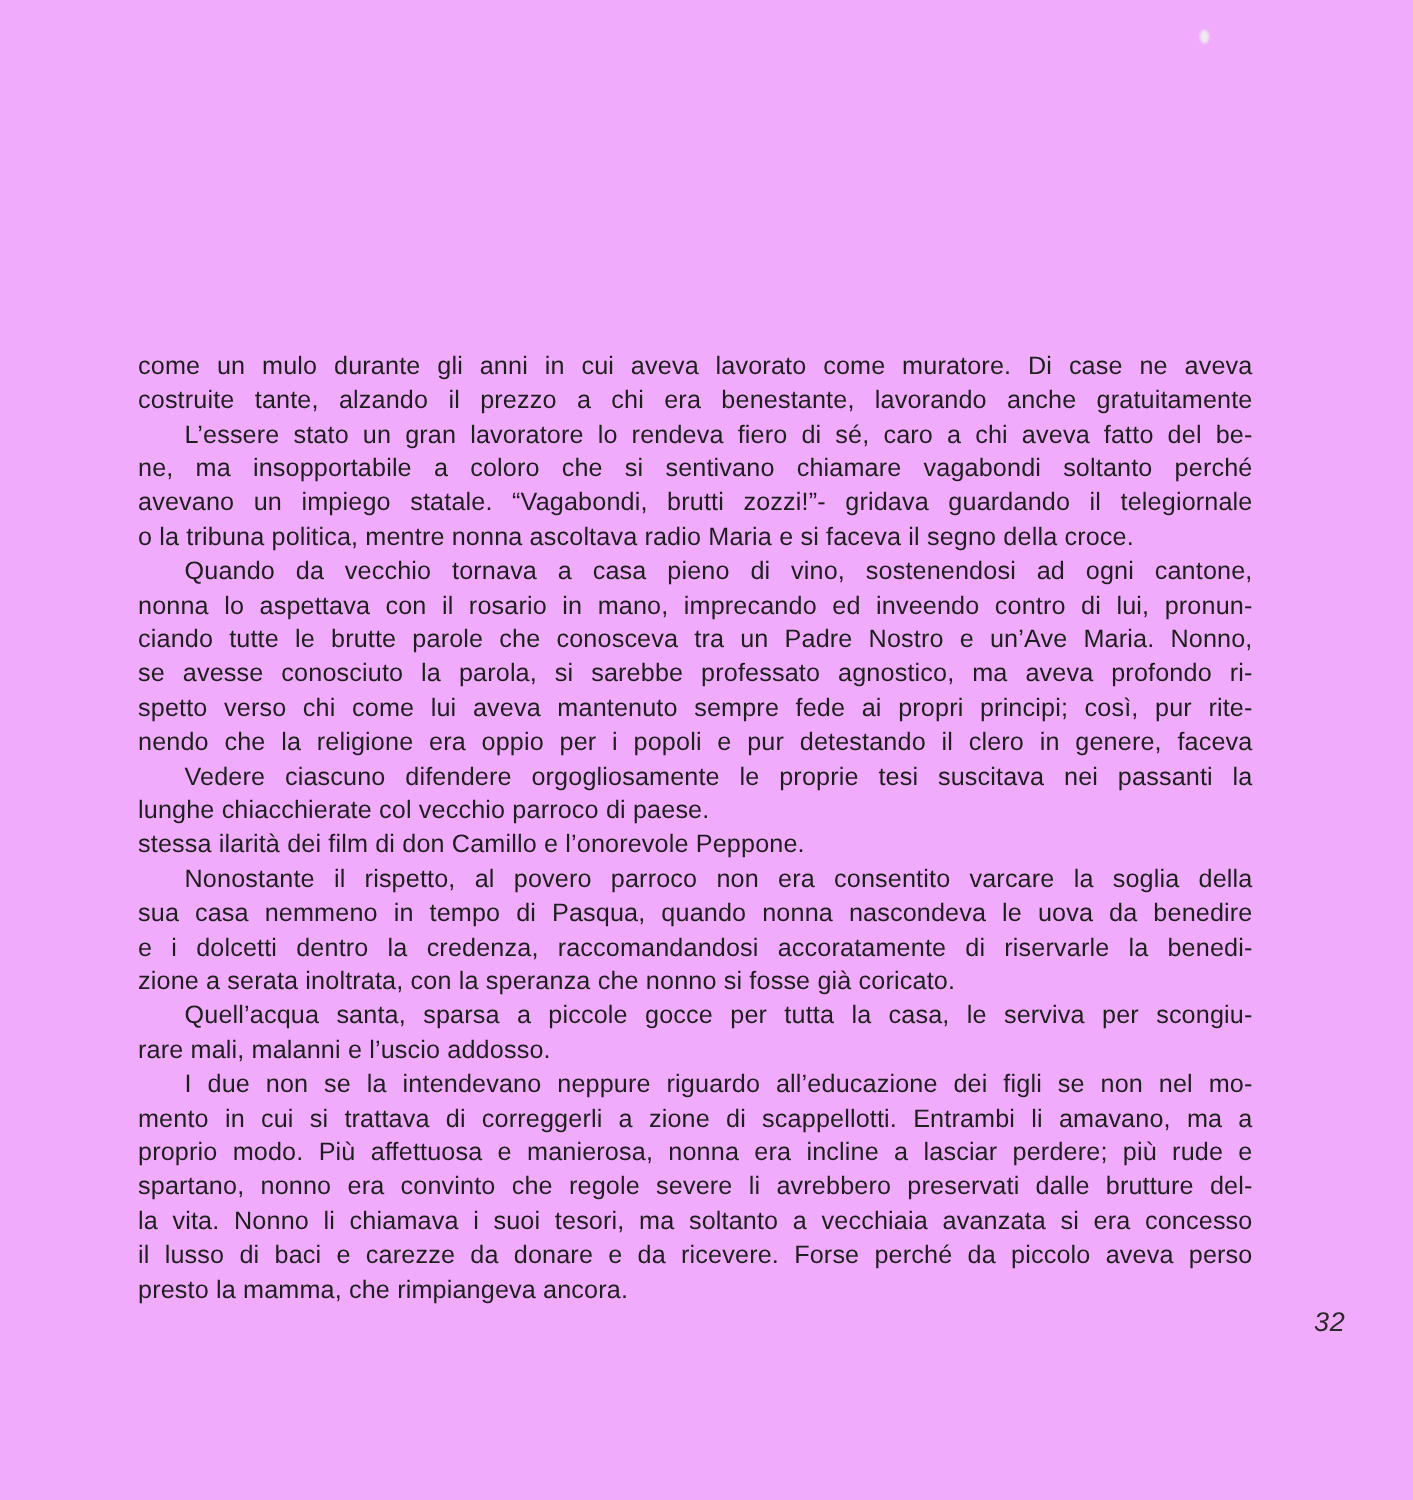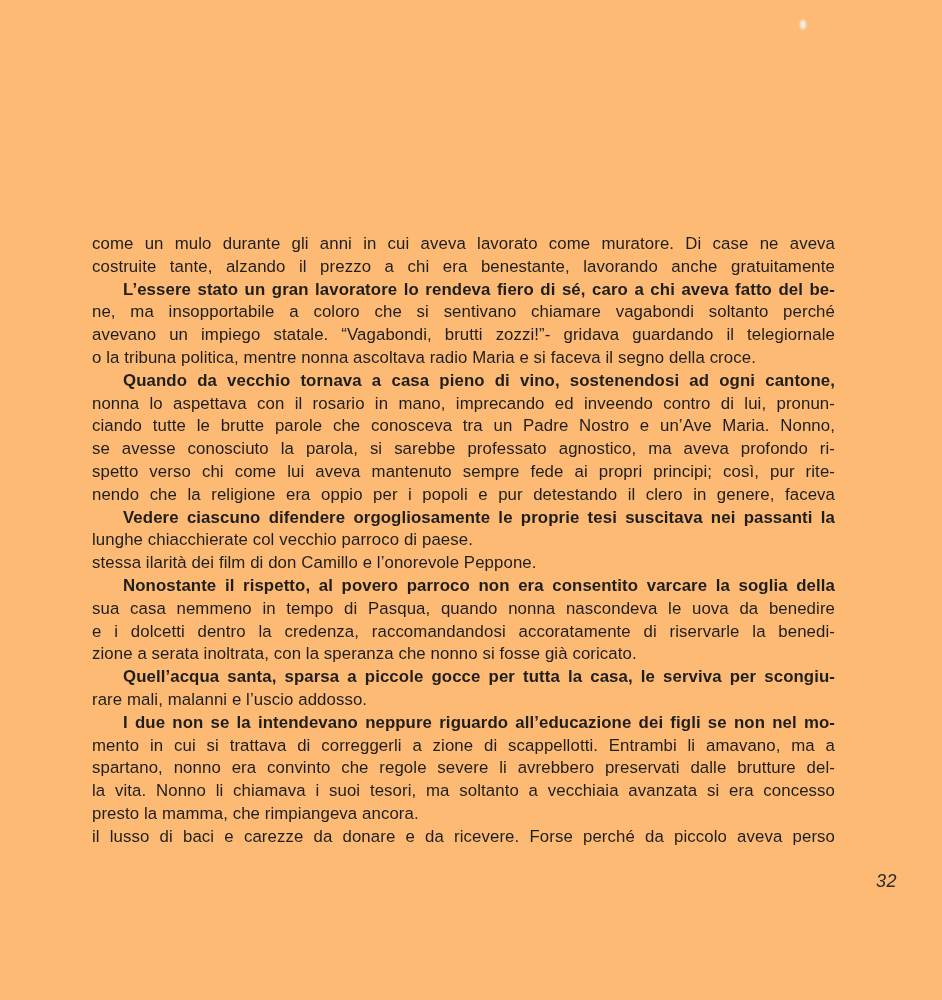--- a/index.html
+++ b/index.html
@@ -12,21 +12,21 @@
     background: #ffffff;
     position: relative;
     overflow: hidden;
     font-family: "Liberation Sans", "DejaVu Sans", sans-serif;
   }
   .page {
     position: absolute;
     left: 0; top: 0;
     width: 942px;
     height: 1000px;
-    background: #fdba74;
+    background: #f0abfc;
   }
   .text-block {
     position: absolute;
     left: 92px;
     top: 233px;
     width: 743px;
     color: #1e1e1e;
     font-size: 16.8px;
     line-height: 22.8px;
     letter-spacing: 0.1px;
@@ -36,21 +36,20 @@
     text-align-last: justify;
     white-space: normal;
     height: 22.8px;
     overflow: visible;
   }
   .line.last {
     text-align-last: left;
   }
   .line.indent {
     padding-left: 31px;
-    font-weight: bold;
   }
   .folio {
     position: absolute;
     top: 871px;
     right: 45px;
     font-size: 18px;
     font-style: italic;
     color: #2a2a2a;
     letter-spacing: 0.5px;
   }
@@ -88,20 +87,21 @@
       <div class="line last">lunghe chiacchierate col vecchio parroco di paese.</div>
       <div class="line last">stessa ilarità dei film di don Camillo e l’onorevole Peppone.</div>
       <div class="line indent">Nonostante il rispetto, al povero parroco non era consentito varcare la soglia della</div>
       <div class="line">sua casa nemmeno in tempo di Pasqua, quando nonna nascondeva le uova da benedire</div>
       <div class="line">e i dolcetti dentro la credenza, raccomandandosi accoratamente di riservarle la benedi-</div>
       <div class="line last">zione a serata inoltrata, con la speranza che nonno si fosse già coricato.</div>
       <div class="line indent">Quell’acqua santa, sparsa a piccole gocce per tutta la casa, le serviva per scongiu-</div>
       <div class="line last">rare mali, malanni e l’uscio addosso.</div>
       <div class="line indent">I due non se la intendevano neppure riguardo all’educazione dei figli se non nel mo-</div>
       <div class="line">mento in cui si trattava di correggerli a zione di scappellotti. Entrambi li amavano, ma a</div>
+      <div class="line">proprio modo. Più affettuosa e manierosa, nonna era incline a lasciar perdere; più rude e</div>
       <div class="line">spartano, nonno era convinto che regole severe li avrebbero preservati dalle brutture del-</div>
       <div class="line">la vita. Nonno li chiamava i suoi tesori, ma soltanto a vecchiaia avanzata si era concesso</div>
+      <div class="line">il lusso di baci e carezze da donare e da ricevere. Forse perché da piccolo aveva perso</div>
       <div class="line last">presto la mamma, che rimpiangeva ancora.</div>
-      <div class="line">il lusso di baci e carezze da donare e da ricevere. Forse perché da piccolo aveva perso</div>
     </div>
 
   <div class="folio">32</div>
 </div>
 
 </body></html>

